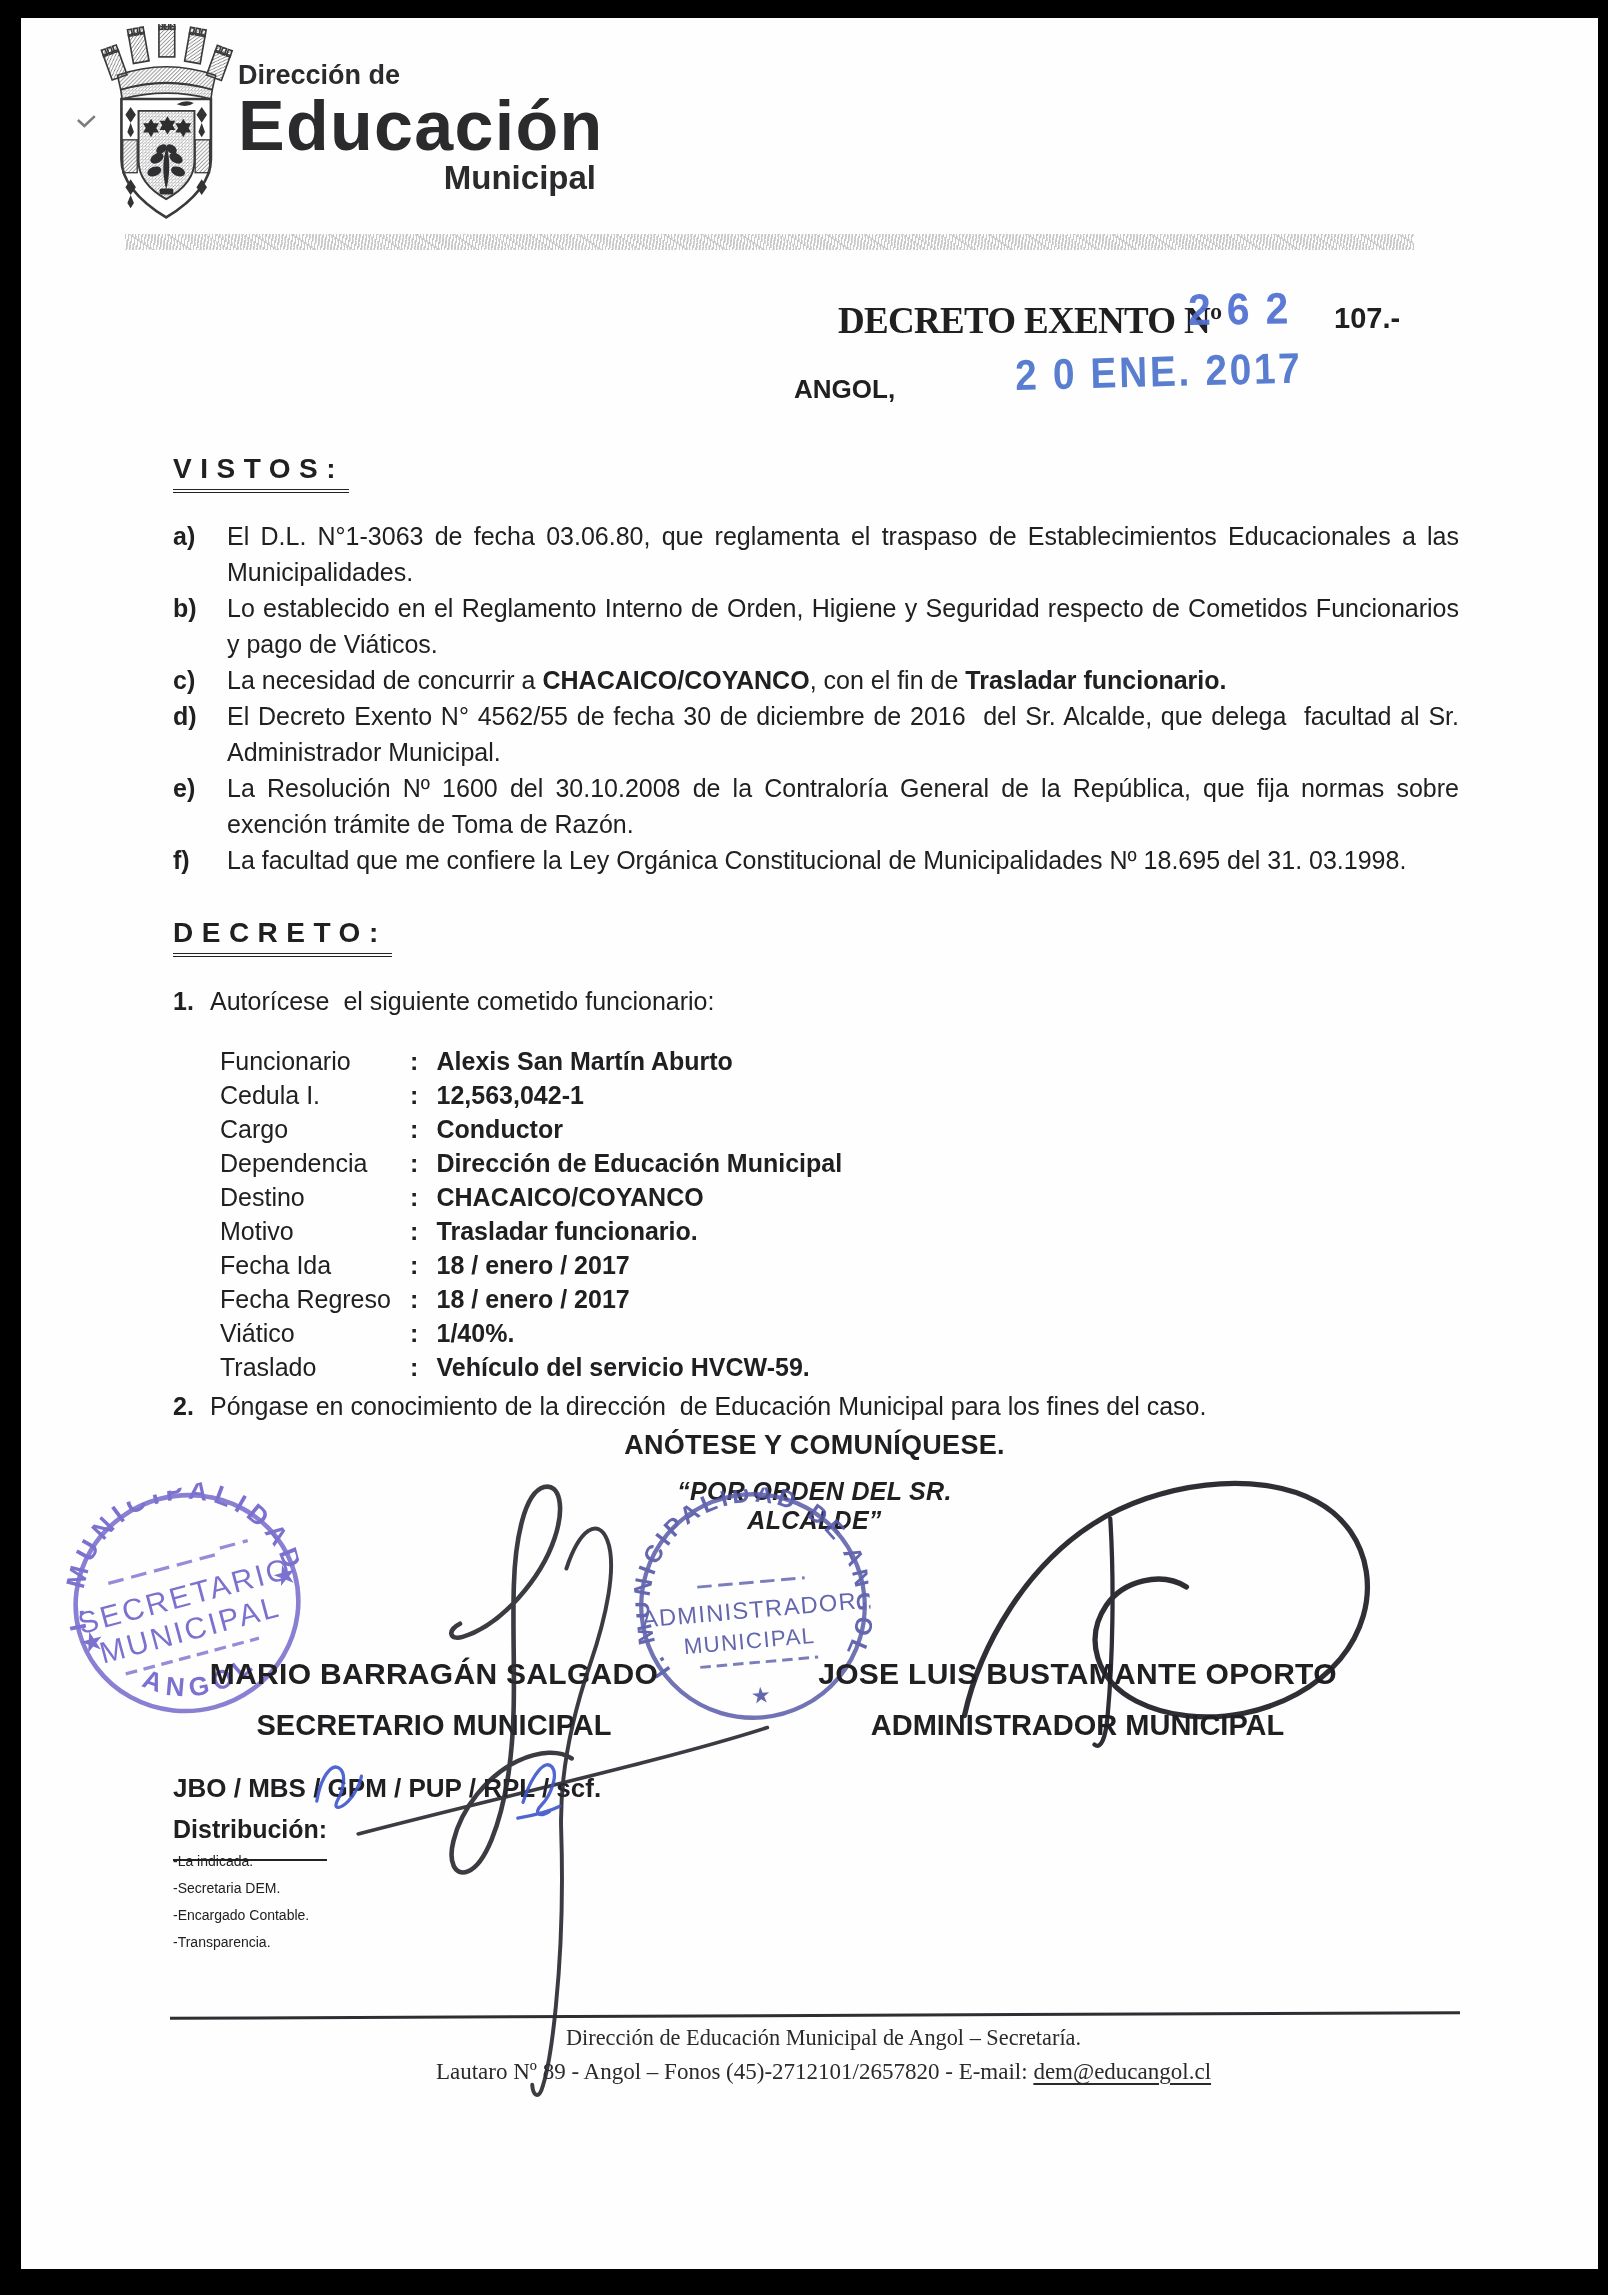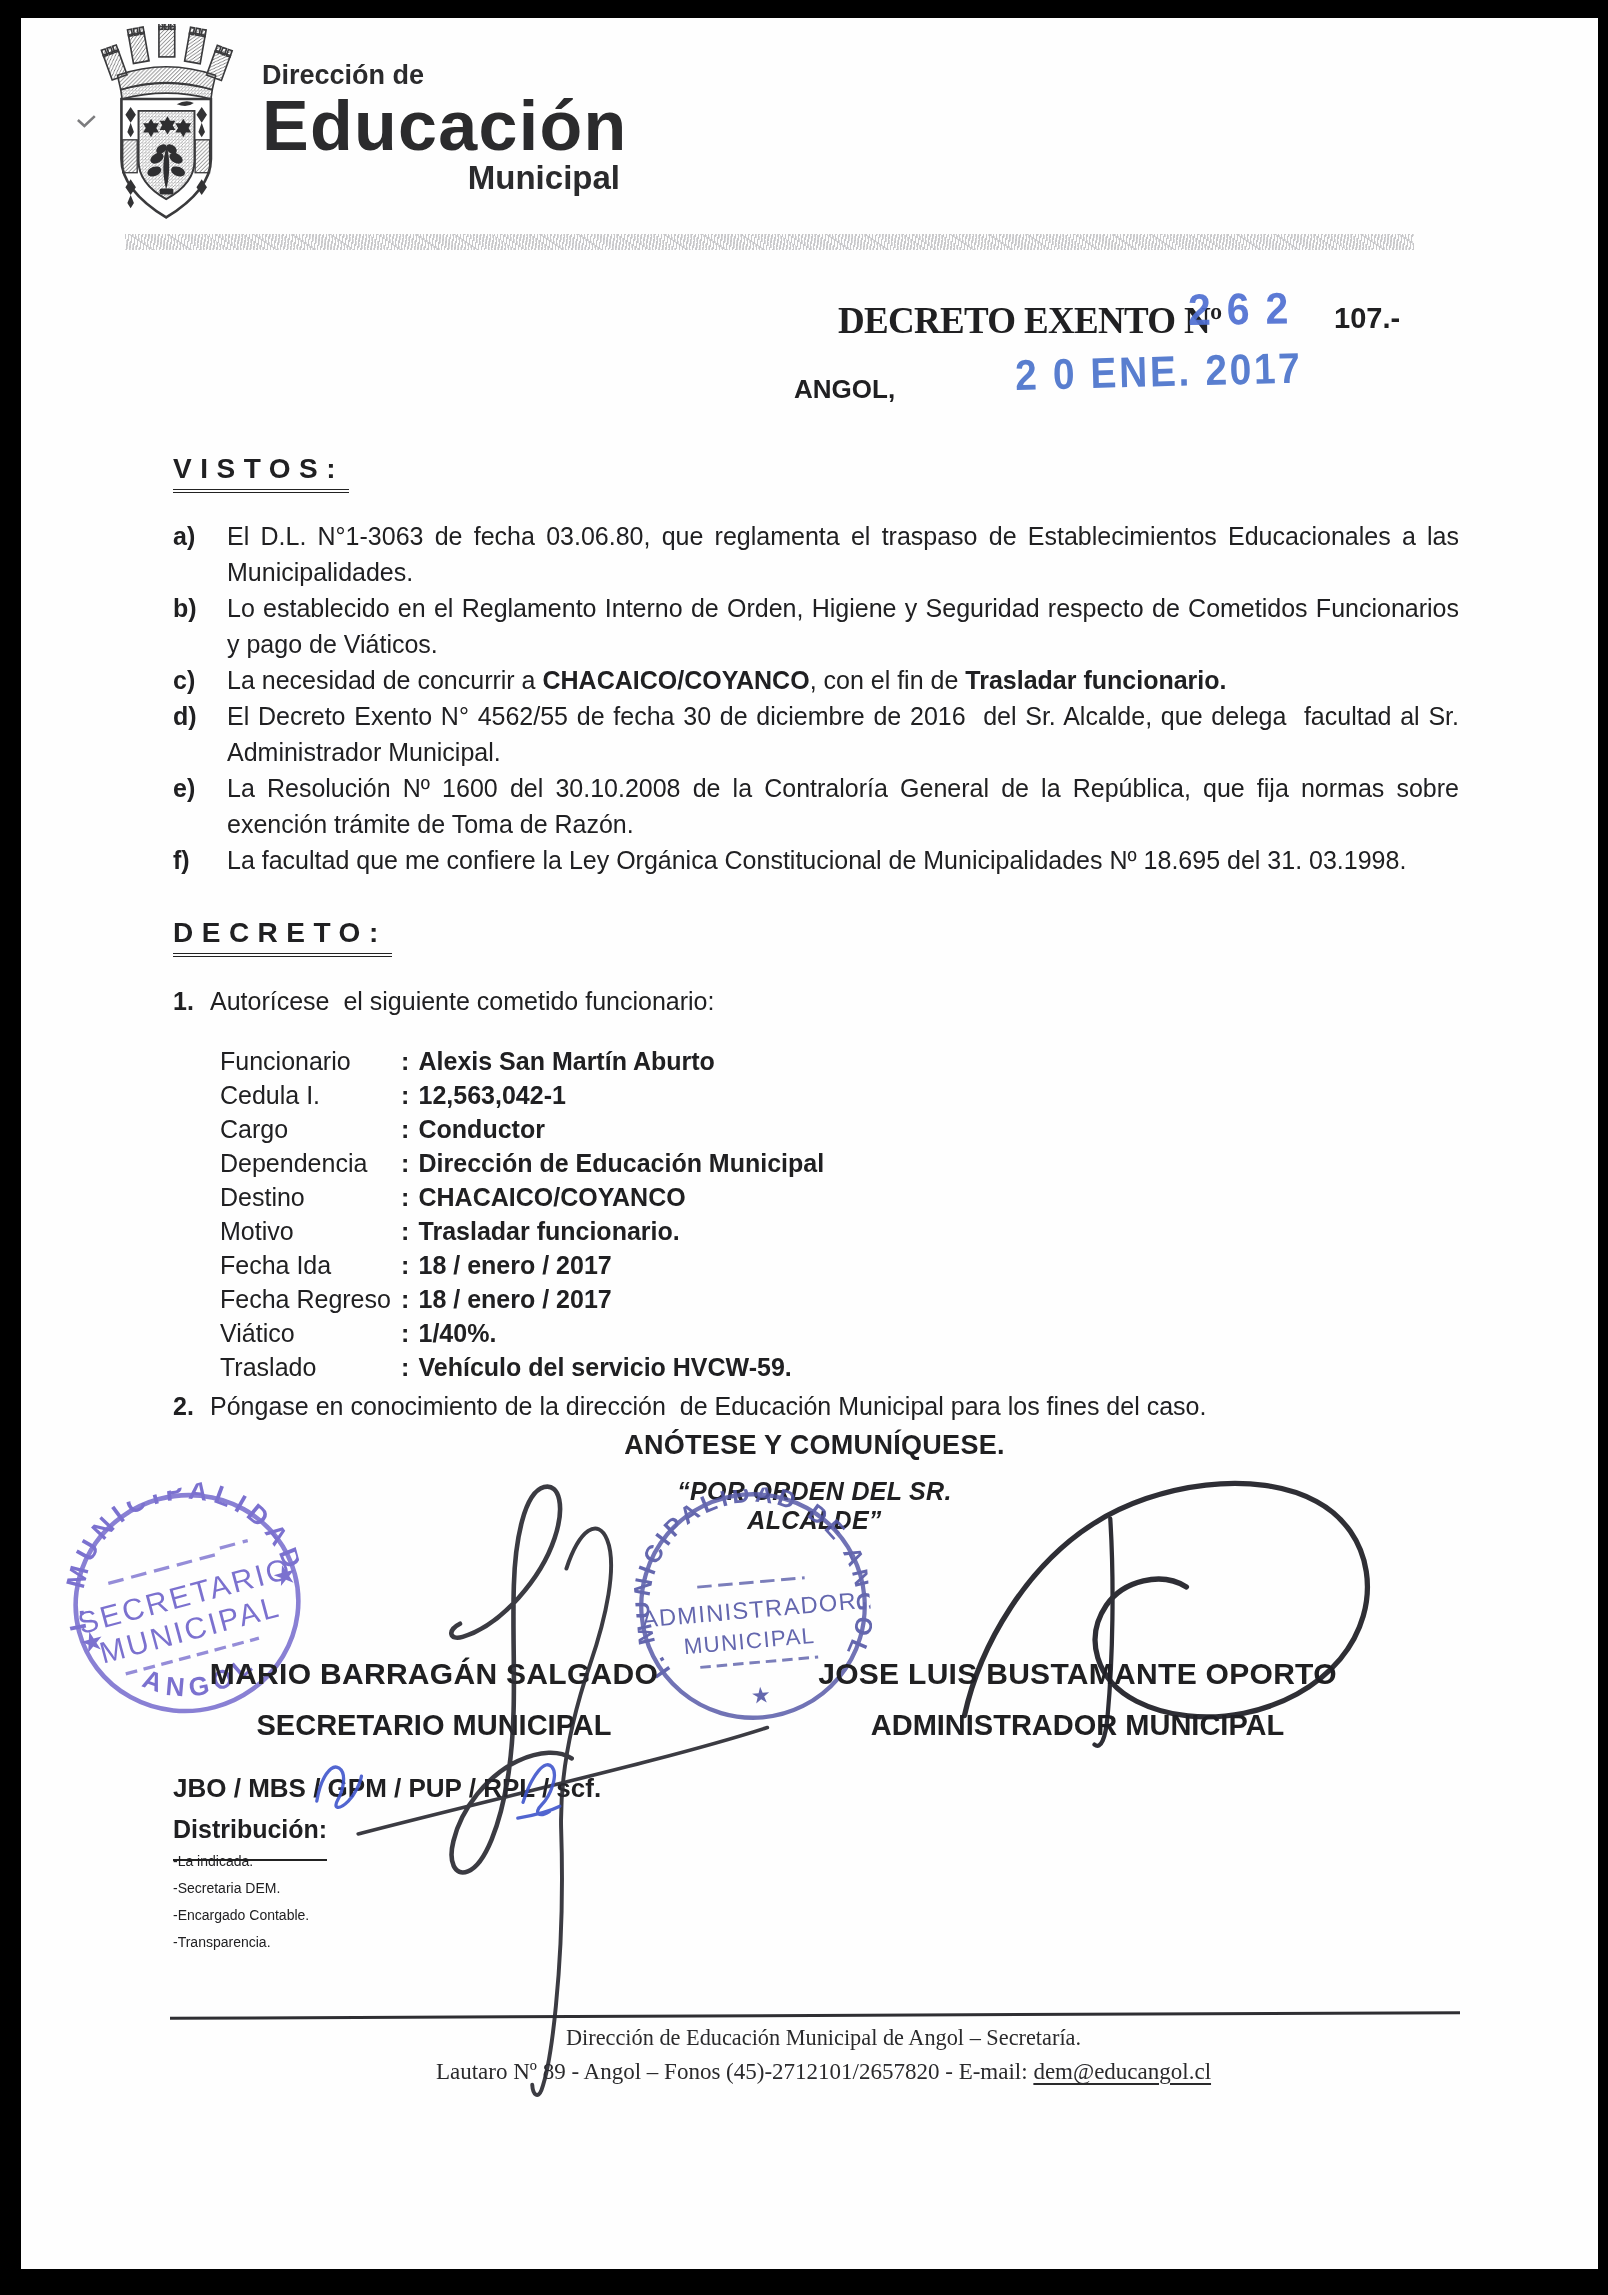--- a/index.html
+++ b/index.html
@@ -34,21 +34,21 @@
   .v-item{display:grid;grid-template-columns:54px 1fr;}
   .v-label{font-size:25px;font-weight:700;line-height:36px;}
   .v-text{font-size:25px;line-height:36px;text-align:justify;white-space:pre-wrap;}
   .b{font-weight:700;}
   #decreto-item1{left:173px;top:983px;width:1286px;display:grid;grid-template-columns:37px 1fr;}
   #decreto-item2{left:173px;top:1388px;width:1286px;display:grid;grid-template-columns:37px 1fr;}
   .n-label{font-size:25px;font-weight:700;line-height:36px;}
   .n-text{font-size:25px;line-height:36px;white-space:pre-wrap;}
   
   #fields{left:220px;top:1047px;}
-  .f-row{display:flex;height:34px;align-items:baseline;}
+  .f-row{display:flex;height:34px;align-items:baseline;gap:9px;}
   .f-label{width:181px;font-size:25px;}
   .f-sep{font-size:25px;font-weight:700;margin-right:9.2px;}
   .f-value{font-size:25px;font-weight:700;}
   
   #closing{left:624px;top:1430px;width:381px;text-align:center;}
   #closing .c1{font-size:27px;font-weight:700;letter-spacing:0.3px;}
   #closing .c2{font-size:25px;font-weight:700;font-style:italic;margin-top:16px;letter-spacing:0.3px;}
   
   #stamp-left{left:68px;top:1490px;width:239px;height:230px;transform:rotate(-15deg);opacity:.88;}
   #stamp-right{left:636px;top:1489px;width:234px;height:234px;transform:rotate(-5deg);opacity:.9;}
@@ -148,21 +148,21 @@
     <ellipse cx="95" cy="190" rx="9" ry="6" transform="rotate(-35 95 190)"></ellipse>
     <ellipse cx="110" cy="190" rx="9" ry="6" transform="rotate(35 110 190)"></ellipse>
     <rect x="92" y="250" width="21" height="9" rx="3"></rect>
   </g>
 </svg>
 
 <svg class="abs" style="left:74px;top:112px;" width="26" height="20" viewBox="0 0 40 30">
   <path d="M 6,12 l 10,9 l 16,-15" stroke="#7c7c7e" stroke-width="4" fill="none"></path>
 </svg>
 
-<div class="abs" style="left:238px;top:60px;margin-left:24px;">
+<div class="abs" style="left:238px;top:60px;">
   <div class="hdr1">Dirección de</div>
   <div class="hdr2">Educación</div>
   <div class="hdr3">Municipal</div>
 </div>
 
 <div class="abs" id="separator"></div>
 
 <div class="abs" id="title-label">DECRETO EXENTO Nº</div>
 <div class="abs" id="stamp-number">262</div>
 <div class="abs" id="title-suffix">107.-</div>

